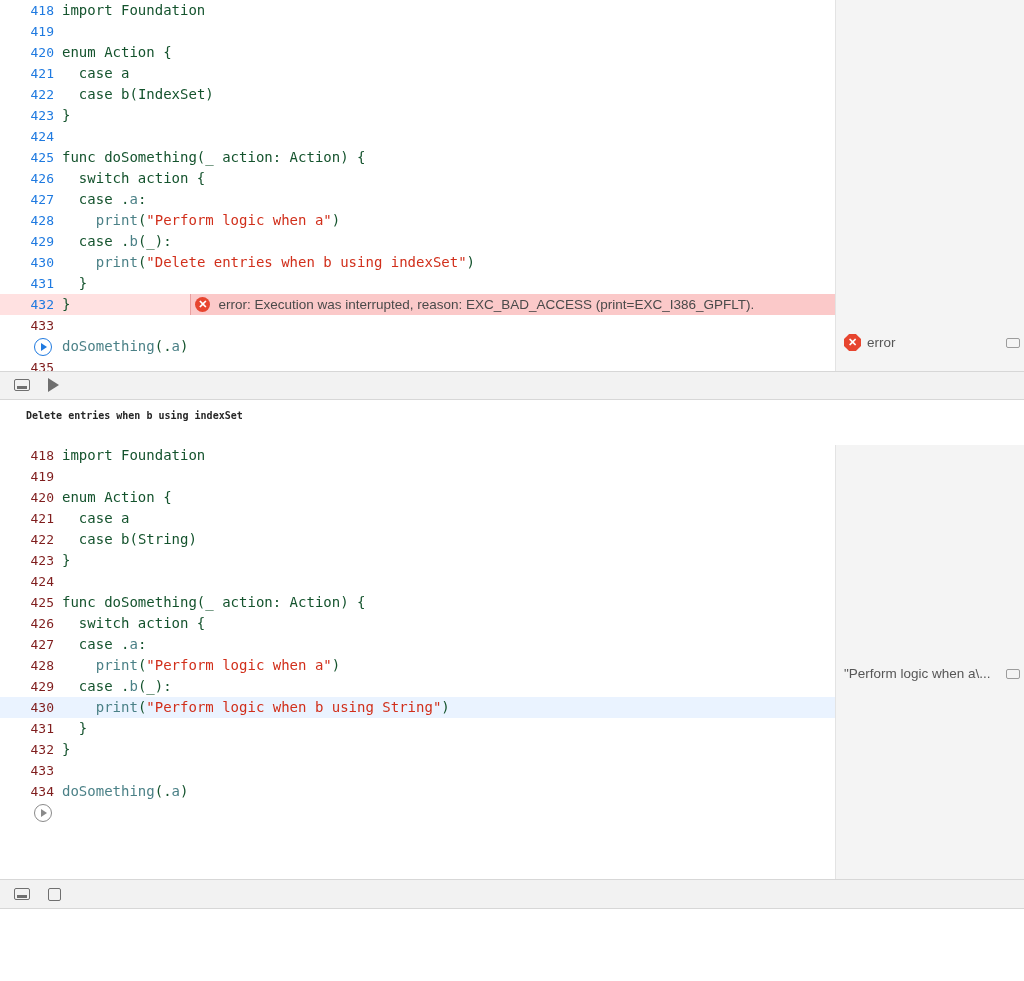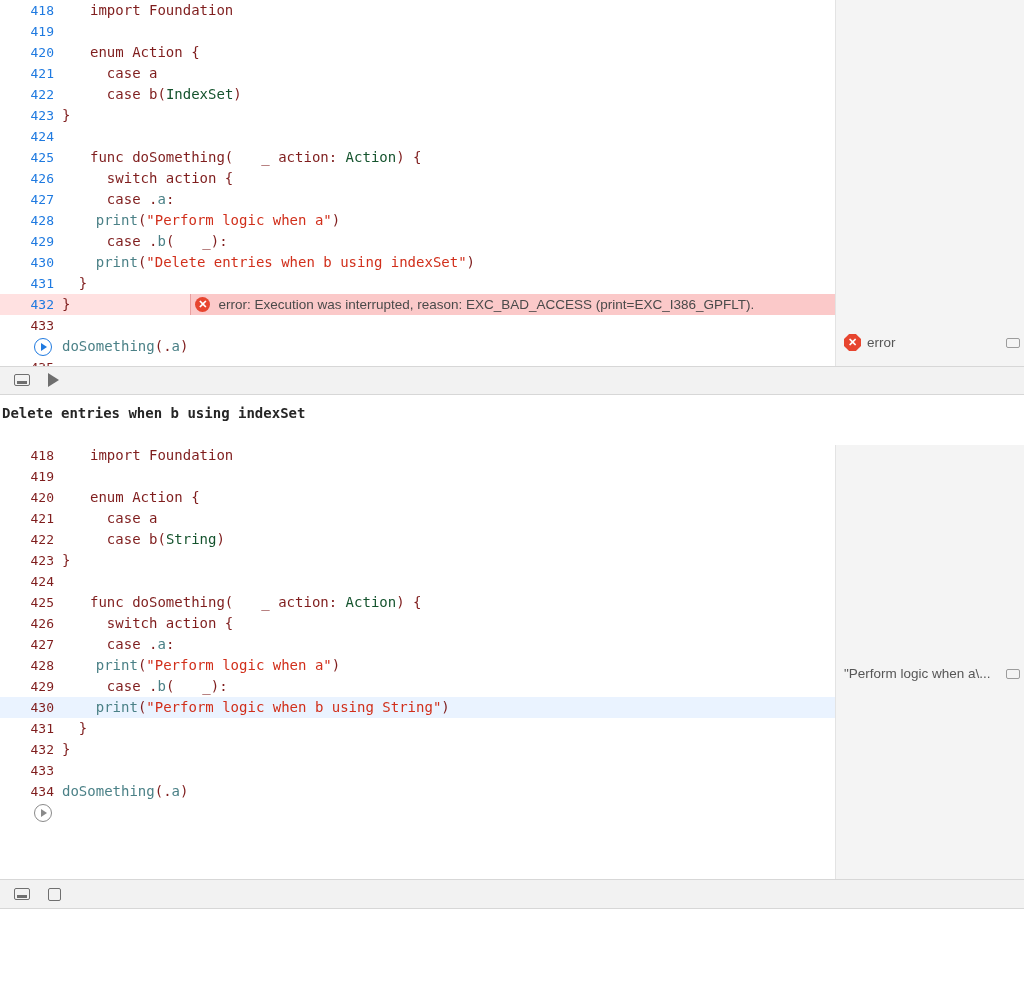--- a/index.html
+++ b/index.html
@@ -45,25 +45,25 @@
     width: 62px;
     text-align: right;
     padding-right: 8px;
     color: #7f1d1d;
     font-size: 13px;
     -webkit-user-select: none;
     user-select: none;
   }
   .gutter.blue { color: #1f7ae0; }
   .code { flex: 1 1 auto; }
-  .kw   { color: #7f1d1d; margin-left: 28px; }   
+  .kw   { color: #14532d; }   
   .type { color: #14532d; }   
   .fn   { color: #4b8187; }   
   .str  { color: #d12f1b; }   
-  .plain{ color: #7f1d1d; }
+  .plain{ color: #14532d; }
   .err-line {
     background: #ffe1e1;
   }
   .err-band {
     background: #fbc9c9;
     display: flex;
     align-items: center;
     height: 21px;
     padding-left: 4px;
     margin-left: 120px;
@@ -172,22 +172,22 @@
   }
   .tb-run {
     width: 0; height: 0;
     border-left: 11px solid #6f6f6f;
     border-top: 7px solid transparent;
     border-bottom: 7px solid transparent;
   }
   .console {
     font-family: "SF Mono", Menlo, Consolas, monospace;
     font-weight: bold;
-    font-size: 14px;
-    padding: 10px 14px 24px 2px;
+    font-size: 10px;
+    padding: 10px 14px 24px 26px;
     white-space: pre;
   }
   .top-panel  { height: 445px; }
   .mid-panel  { height: 464px; }
 </style>
 </head>
 <body>
 
 <div class="panel top-panel">
   <div class="editor-wrap">

